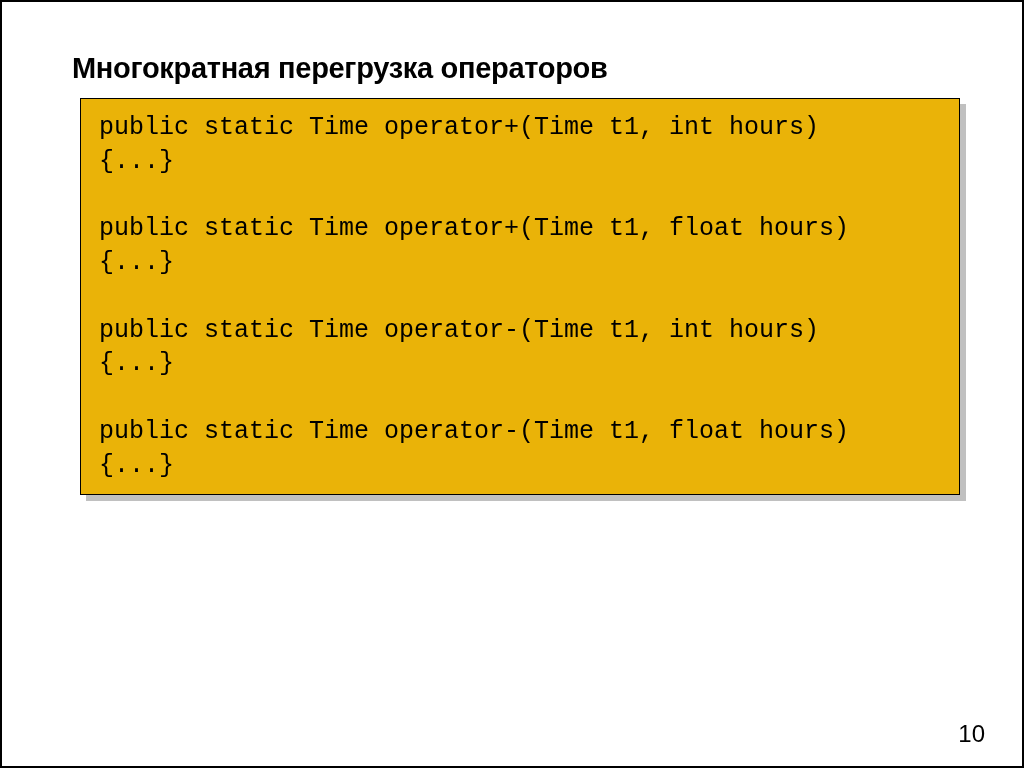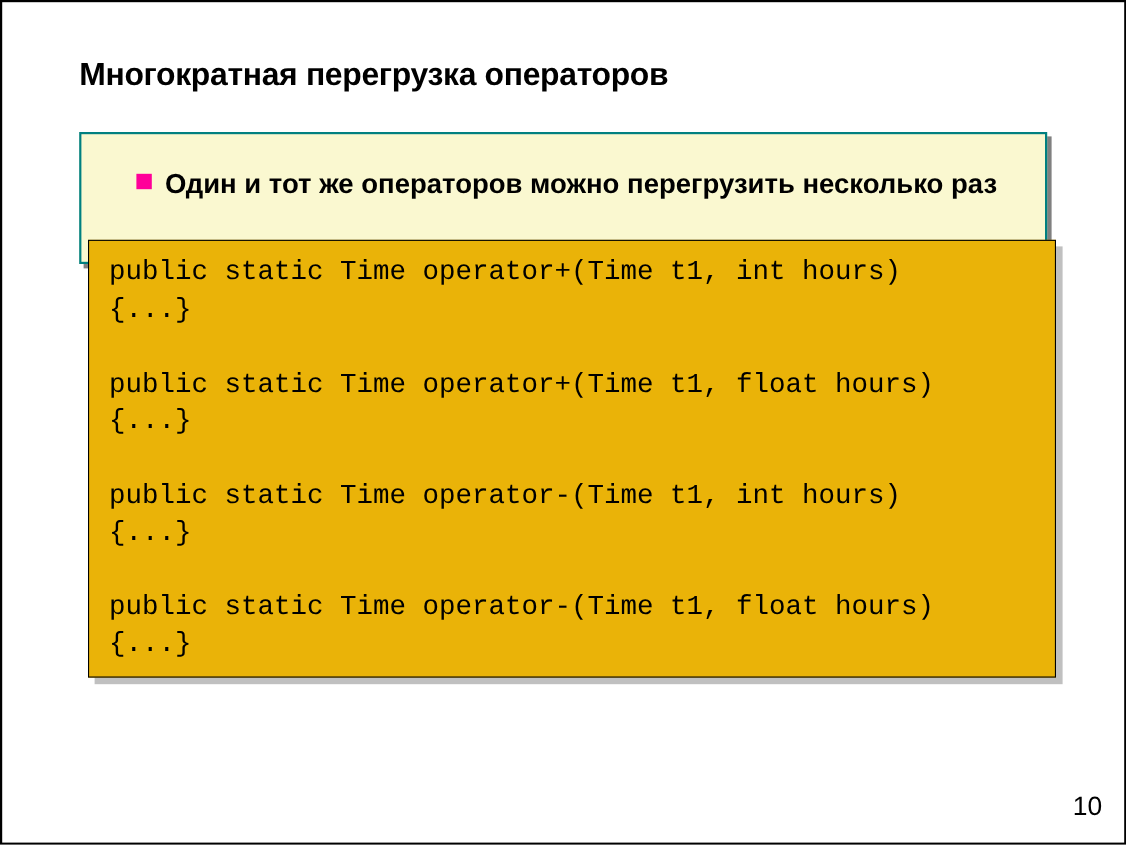--- a/index.html
+++ b/index.html
@@ -91,42 +91,33 @@
       z-index: 2;
       font-family: 'Courier New', monospace;
       font-size: 25px;
       line-height: 1.35;
       color: #000000;
       white-space: pre-wrap;
     }
     .page-number {
       position: absolute;
       bottom: 18px;
-      right: 20px;
+      right: 37px;
       font-size: 24px;
       color: #000000;
       font-family: Arial, sans-serif;
       text-align: right;
     }
   </style>
 </head>
 <body>
 
 <div class="slide">
   <div class="title">Многократная перегрузка операторов</div>
 
-  <div class="highlight-box-wrapper">
-    <div class="highlight-box-shadow"></div>
-    <div class="highlight-box">
-      <div class="bullet-row">
-        <div class="bullet-square"></div>
-        <div class="bullet-text">Один и тот же операторов можно перегрузить несколько раз</div>
-      </div>
-    </div>
-  </div>
 
   <div class="code-box-wrapper">
     <div class="code-box-shadow"></div>
     <div class="code-box">public static Time operator+(Time t1, int hours)
 {...}
 
 public static Time operator+(Time t1, float hours)
 {...}
 
 public static Time operator-(Time t1, int hours)

